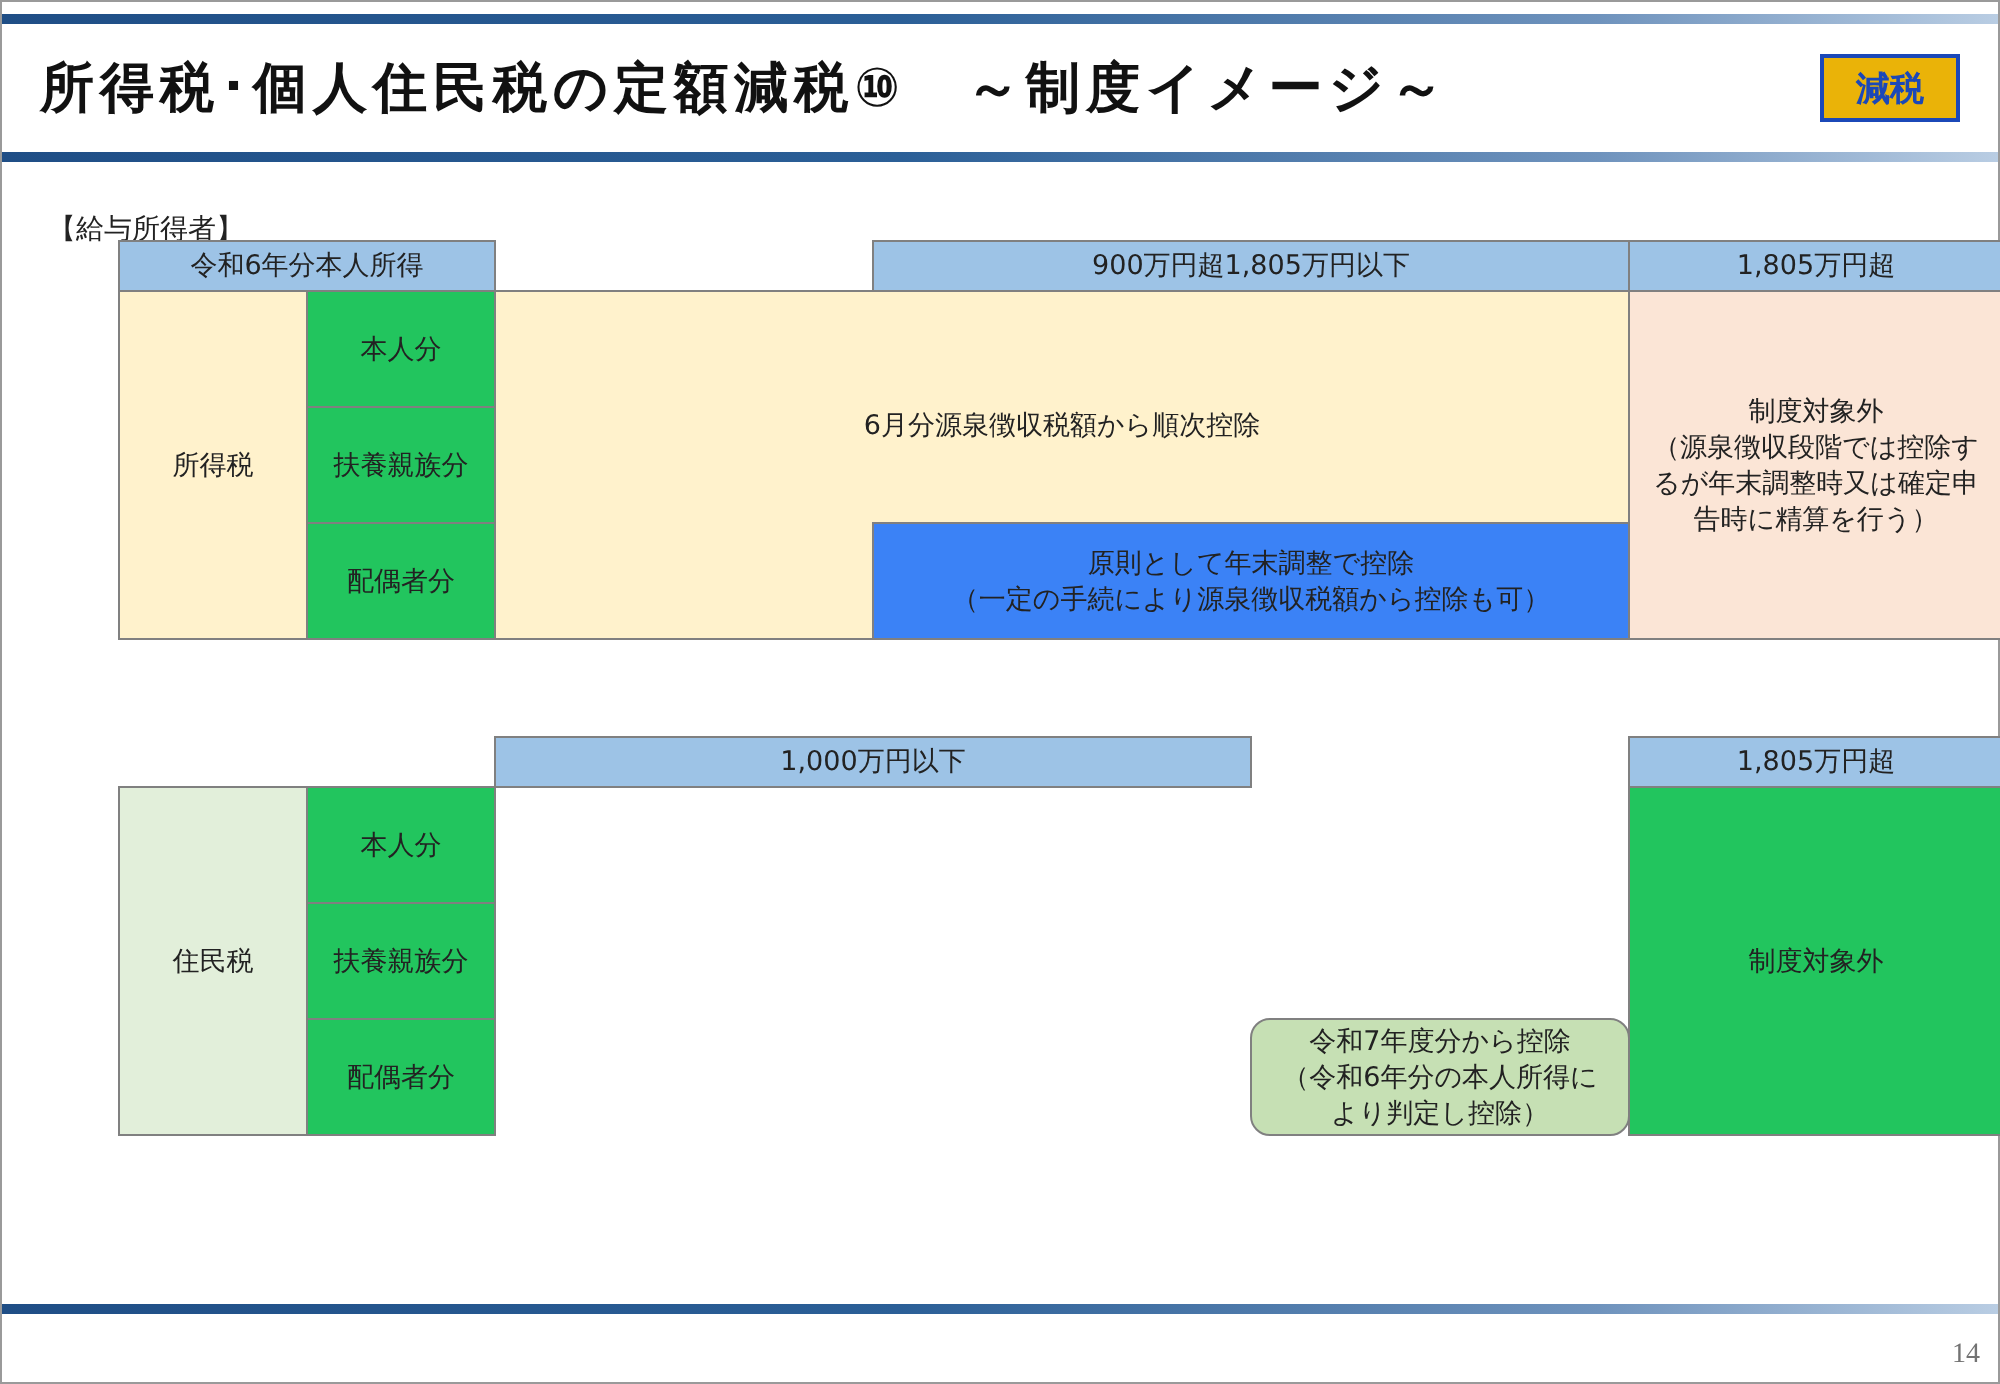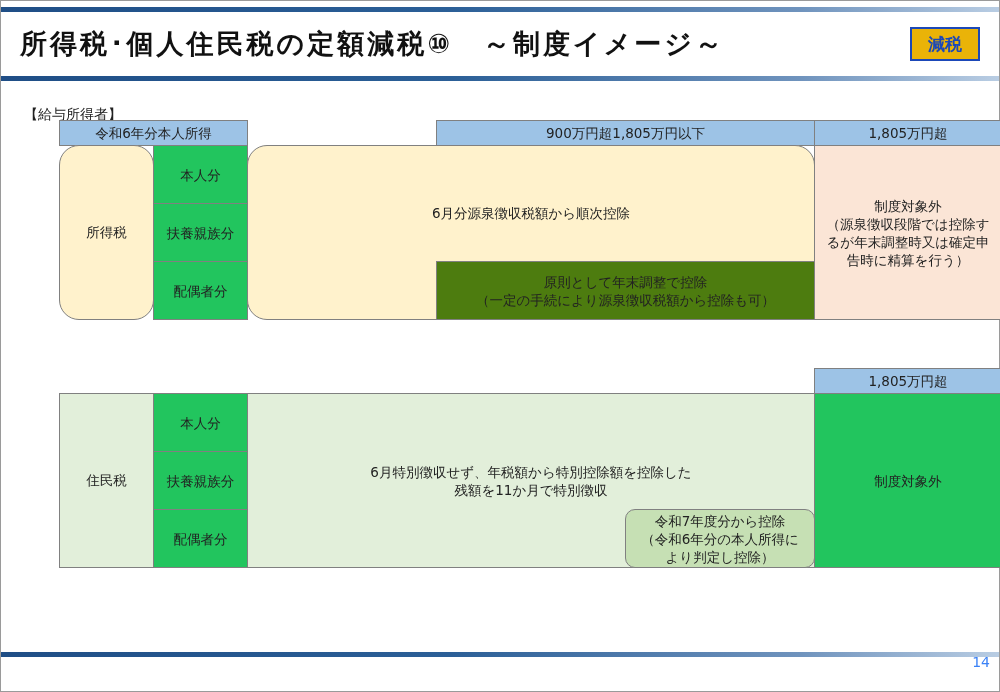--- a/index.html
+++ b/index.html
@@ -29,36 +29,36 @@
     position: absolute; left: 910px; top: 27px; width: 70px; height: 34px;
     box-sizing: border-box;
     background: #eab308; border: 2px solid #1b48b8;
     color: #1b48b8; font-weight: bold; font-size: 17px;
     display: flex; align-items: center; justify-content: center;
   }
   .section-label {
     position: absolute; left: 24px; top: 93px; font-size: 14px; color: #222; margin-top: 13px;
   }
   .page-num {
-    position: absolute; right: 10px; top: 654px; font-size: 14px; color: #3b82f6;
+    position: absolute; right: 10px; top: 670px; font-size: 14px; color: #737373; font-family: Liberation Serif, serif;
   }
   .grid {
     position: absolute; left: 28px; width: 790px; margin-left: 31px;
   }
   .cell {
     position: absolute; box-sizing: border-box;
     border: 1px solid #808080;
     display: flex; align-items: center; justify-content: center; text-align: center;
     font-size: 13.5px; line-height: 18px; color: #222;
     white-space: pre-line;
   }
   .hdr { background: #9dc3e6; }
   .white { background: #22c55e; }
-  .yellow-light { background: #fff2cc; border-radius: 20px; }
-  .yellow-dark { background: #4d7c0f; }
+  .yellow-light { background: #fff2cc; }
+  .yellow-dark { background: #3b82f6; }
   .pink { background: #fbe5d6; }
   .green-light { background: #e2efda; }
   .green-dark { background: #c6e0b4; }
 </style>
 </head>
 <body>
 
 <div class="frame"></div>
 <div class="rule top1"></div>
 <div class="title">所得税･個人住民税の定額減税⑩　～制度イメージ～</div>
@@ -85,30 +85,29 @@
 （一定の手続により源泉徴収税額から控除も可）</div>
 
   <div class="cell pink" style="left:755px; top:25px; width:188px; height:175px;">制度対象外
 （源泉徴収段階では控除す
 るが年末調整時又は確定申
 告時に精算を行う）</div>
 </div>
 
 <div class="grid" style="top:368px; height:200px;">
 
+  <div class="cell hdr" style="left:188px; top:0; width:379px; height:26px;">1,000万円以下</div>
   <div class="cell hdr" style="left:755px; top:0; width:188px; height:26px;">1,805万円超</div>
 
   <div class="cell green-light" style="left:0; top:25px; width:95px; height:175px;font-family:Liberation Serif, serif;">住民税</div>
 
   <div class="cell white" style="left:94px; top:25px; width:95px; height:59px;">本人分</div>
   <div class="cell white" style="left:94px; top:83px; width:95px; height:59px;">扶養親族分</div>
   <div class="cell white" style="left:94px; top:141px; width:95px; height:59px;">配偶者分</div>
 
-  <div class="cell green-light" style="left:188px; top:25px; width:568px; height:175px;">6月特別徴収せず、年税額から特別控除額を控除した
-残額を11か月で特別徴収</div>
 
   <div class="cell green-dark" style="left:566px; top:141px; width:190px; height:59px;border-radius:10px;">令和7年度分から控除
 （令和6年分の本人所得に
 より判定し控除）</div>
 
   <div class="cell white" style="left:755px; top:25px; width:188px; height:175px;">制度対象外</div>
 </div>
 
 <div class="rule bottom"></div>
 <div class="page-num">14</div>

